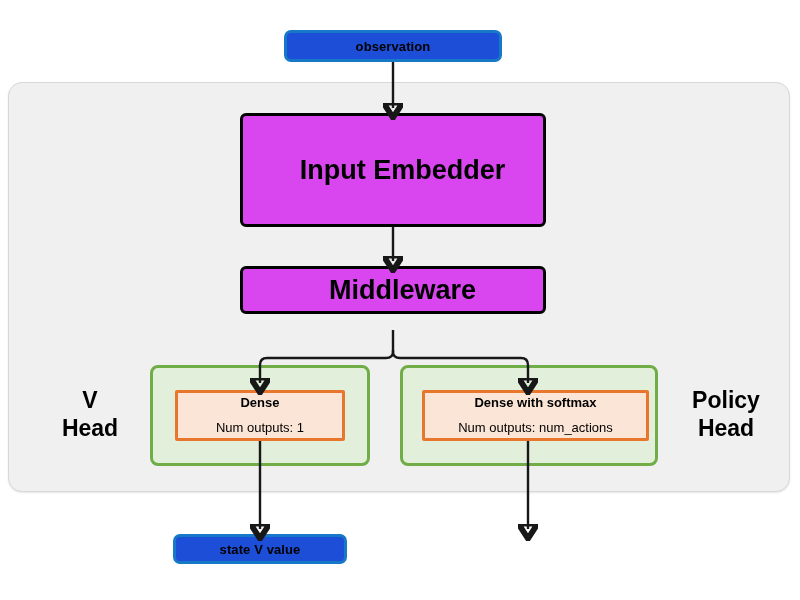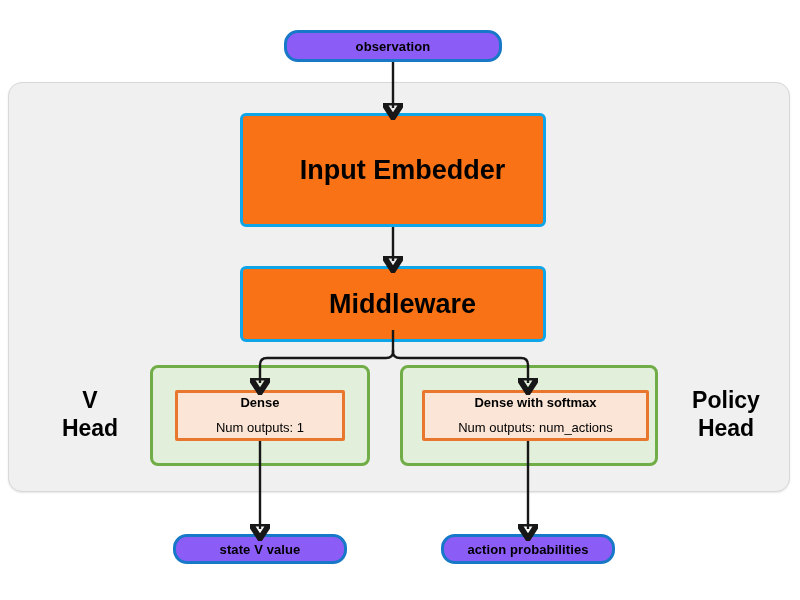--- a/index.html
+++ b/index.html
@@ -24,23 +24,23 @@
     box-sizing: border-box;
     display: flex;
     flex-direction: column;
     align-items: center;
     justify-content: center;
     text-align: center;
   }
 
   
   .io-box {
-    background: #8b5cf6;
+    background: #1d4ed8;
     border: 3px solid #1878c8;
-    border-radius: 14px;
+    border-radius: 7px;
     color: #000000;
     font-size: 13px;
     font-weight: bold;
     letter-spacing: 0.1px;
   }
 
   
   .agent-container {
     position: absolute;
     left: 8px;
@@ -49,22 +49,22 @@
     height: 410px;
     box-sizing: border-box;
     background: #f0f0f0;
     border: 1px solid #d8d8d8;
     border-radius: 14px;
     box-shadow: 0 1px 2px rgba(0,0,0,0.10);
   }
 
   
   .green-box {
-    background: #f97316;
-    border: 3px solid #0ea5e9;
+    background: #d946ef;
+    border: 3px solid #000000;
     border-radius: 6px;
     color: #000000;
     padding-left: 19px;
   }
   .green-box.big-label {
     font-size: 27px;
     font-weight: bold;
   }
 
   
@@ -126,21 +126,21 @@
   <div class="agent-container"></div>
 
   <div class="node io-box" style="left:284px; top:30px; width:218px; height:32px;">
     <span>observation</span>
   </div>
 
   <div class="node green-box big-label" style="left:240px; top:113px; width:306px; height:114px;">
     <span>Input Embedder</span>
   </div>
 
-  <div class="node green-box big-label" style="left:240px; top:266px; width:306px; height:76px;text-align:right;">
+  <div class="node green-box big-label" style="left:240px; top:266px; width:306px; height:48px;text-align:right;">
     <span>Middleware</span>
   </div>
 
   <div class="node head-wrap" style="left:150px; top:365px; width:220px; height:101px;">
   </div>
 
   <div class="node orange-box" style="left:175px; top:390px; width:170px; height:51px;">
     <span class="orange-title">Dense</span>
     <span class="orange-sub">Num outputs: 1</span>
   </div>
@@ -160,23 +160,20 @@
 
   <div class="head-caption" style="left:666px; top:386px; width:120px;">
     <div>Policy</div>
     <div>Head</div>
   </div>
 
   <div class="node io-box" style="left:173px; top:534px; width:174px; height:30px;">
     <span>state V value</span>
   </div>
 
-  <div class="node io-box" style="left:441px; top:534px; width:174px; height:30px;">
-    <span>action probabilities</span>
-  </div>
 
   <svg id="connectors" viewBox="0 0 800 600">
     <defs>
       <marker id="arrowhead" markerWidth="7" markerHeight="8" refX="2.2" refY="4" orient="auto" markerUnits="strokeWidth">
         <path d="M0,0 L0,8 L6.2,4 z" fill="#171717" stroke="none"></path>
       </marker>
     </defs>
 
     <line x1="393" y1="62" x2="393" y2="108" marker-end="url(#arrowhead)"></line>
 

